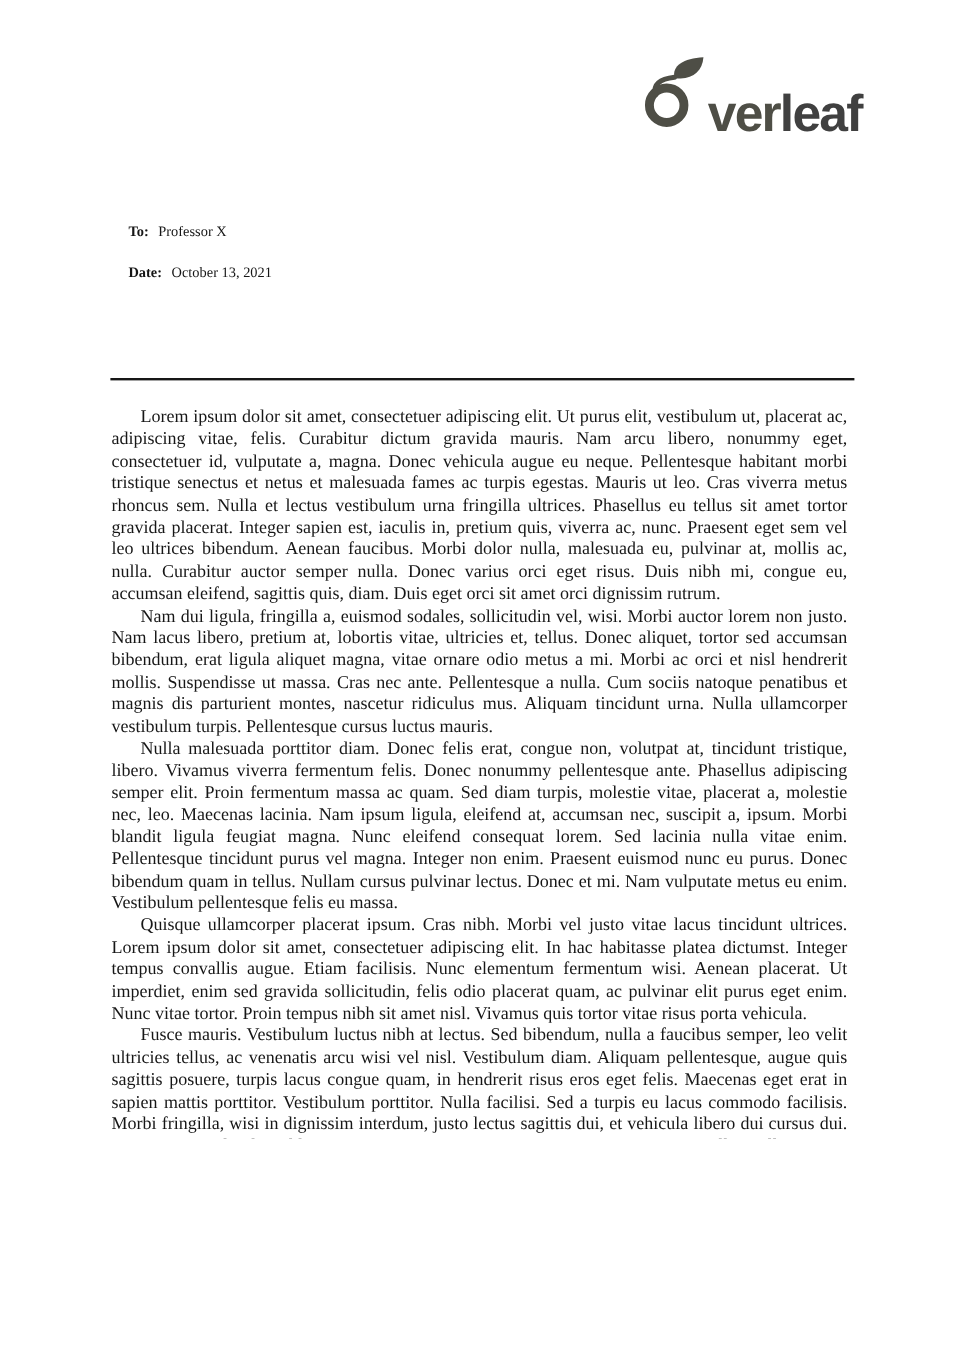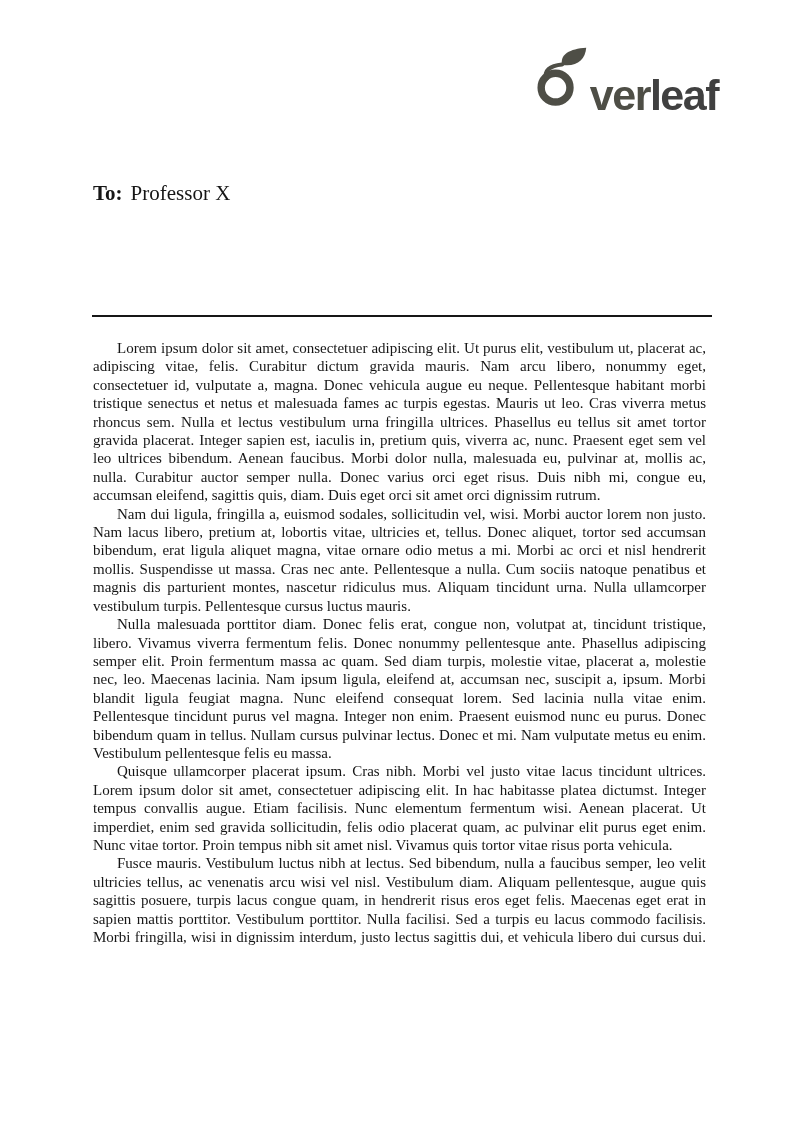--- a/index.html
+++ b/index.html
@@ -30,23 +30,23 @@
     letter-spacing: -1.5px;
     line-height: 1;
   }
   .logo svg { margin-bottom: 8px; margin-right: 1px; }
   .logo .over { color: #4E4E46; }
   .logo .leaf { color: #404040; }
 
   
   .memo-fields {
     position: absolute;
-    left: 93px;
+    left: 107px;
     top: 184px;
-    font-size: 21px;
+    font-size: 12px;
     line-height: 18.5px;
   }
   .field-row { margin-bottom: 15px; }
   .field-label { font-weight: bold; margin-right: 8px; }
 
   
   .rule {
     position: absolute;
     left: 92px;
     top: 315px;
@@ -96,20 +96,23 @@
       <path d="M27 19 C24.5 8 35 1.5 53 0.5 C52 13.5 42.5 21.5 27 19 Z" fill="#4E4E46"></path>
     </svg>
     <span class="over">ver</span>
       <span class="leaf">leaf</span>
   </div>
 
   <div class="memo-fields">
     <div class="field-row">
       <span class="field-label">To:</span><span class="field-value">Professor X</span>
     </div>
+    <div class="field-row">
+      <span class="field-label">Date:</span><span class="field-value">October 13, 2021</span>
+    </div>
   </div>
 
   <div class="rule"></div>
 
   <div class="body-text">
     <p>Lorem ipsum dolor sit amet, consectetuer adipiscing elit. Ut purus elit, vestibulum ut, placerat ac, adipiscing vitae, felis. Curabitur dictum gravida mauris. Nam arcu libero, nonummy eget, consectetuer id, vulputate a, magna. Donec vehicula augue eu neque. Pellentesque habitant morbi tristique senectus et netus et malesuada fames ac turpis egestas. Mauris ut leo. Cras viverra metus rhoncus sem. Nulla et lectus vestibulum urna fringilla ultrices. Phasellus eu tellus sit amet tortor gravida placerat. Integer sapien est, iaculis in, pretium quis, viverra ac, nunc. Praesent eget sem vel leo ultrices bibendum. Aenean faucibus. Morbi dolor nulla, malesuada eu, pulvinar at, mollis ac, nulla. Curabitur auctor semper nulla. Donec varius orci eget risus. Duis nibh mi, congue eu, accumsan eleifend, sagittis quis, diam. Duis eget orci sit amet orci dignissim rutrum.</p>
     <p>Nam dui ligula, fringilla a, euismod sodales, sollicitudin vel, wisi. Morbi auctor lorem non justo. Nam lacus libero, pretium at, lobortis vitae, ultricies et, tellus. Donec aliquet, tortor sed accumsan bibendum, erat ligula aliquet magna, vitae ornare odio metus a mi. Morbi ac orci et nisl hendrerit mollis. Suspendisse ut massa. Cras nec ante. Pellentesque a nulla. Cum sociis natoque penatibus et magnis dis parturient montes, nascetur ridiculus mus. Aliquam tincidunt urna. Nulla ullamcorper vestibulum turpis. Pellentesque cursus luctus mauris.</p>
     <p>Nulla malesuada porttitor diam. Donec felis erat, congue non, volutpat at, tincidunt tristique, libero. Vivamus viverra fermentum felis. Donec nonummy pellentesque ante. Phasellus adipiscing semper elit. Proin fermentum massa ac quam. Sed diam turpis, molestie vitae, placerat a, molestie nec, leo. Maecenas lacinia. Nam ipsum ligula, eleifend at, accumsan nec, suscipit a, ipsum. Morbi blandit ligula feugiat magna. Nunc eleifend consequat lorem. Sed lacinia nulla vitae enim. Pellentesque tincidunt purus vel magna. Integer non enim. Praesent euismod nunc eu purus. Donec bibendum quam in tellus. Nullam cursus pulvinar lectus. Donec et mi. Nam vulputate metus eu enim. Vestibulum pellentesque felis eu massa.</p>
     <p>Quisque ullamcorper placerat ipsum. Cras nibh. Morbi vel justo vitae lacus tincidunt ultrices. Lorem ipsum dolor sit amet, consectetuer adipiscing elit. In hac habitasse platea dictumst. Integer tempus convallis augue. Etiam facilisis. Nunc elementum fermentum wisi. Aenean placerat. Ut imperdiet, enim sed gravida sollicitudin, felis odio placerat quam, ac pulvinar elit purus eget enim. Nunc vitae tortor. Proin tempus nibh sit amet nisl. Vivamus quis tortor vitae risus porta vehicula.</p>
     <p>Fusce mauris. Vestibulum luctus nibh at lectus. Sed bibendum, nulla a faucibus semper, leo velit ultricies tellus, ac venenatis arcu wisi vel nisl. Vestibulum diam. Aliquam pellentesque, augue quis sagittis posuere, turpis lacus congue quam, in hendrerit risus eros eget felis. Maecenas eget erat in sapien mattis porttitor. Vestibulum porttitor. Nulla facilisi. Sed a turpis eu lacus commodo facilisis. Morbi fringilla, wisi in dignissim interdum, justo lectus sagittis dui, et vehicula libero dui cursus dui. Mauris tempor ligula sed lacus. Duis cursus enim ut augue. Cras ac magna. Cras nulla. Nulla egestas. Curabitur a leo. Quisque egestas wisi eget nunc. Nam feugiat lacus vel est. Curabitur consectetuer.</p>

